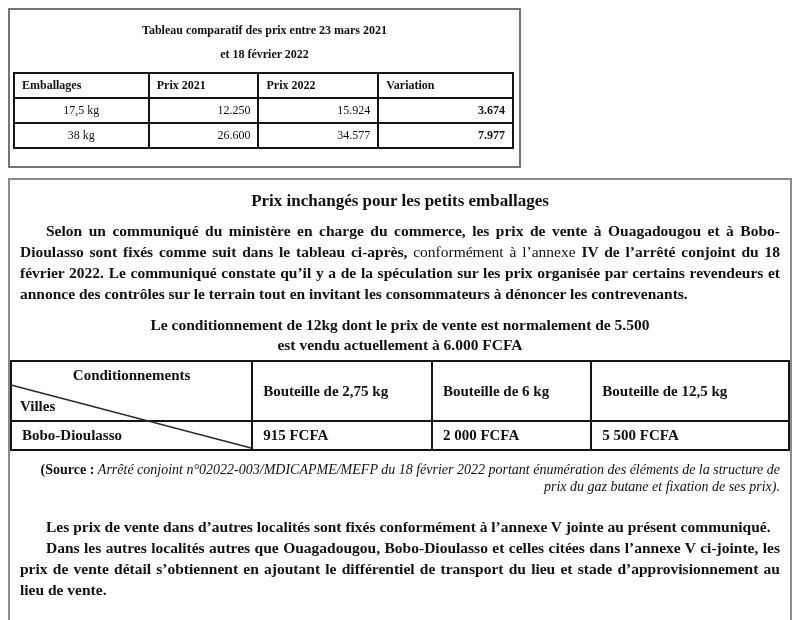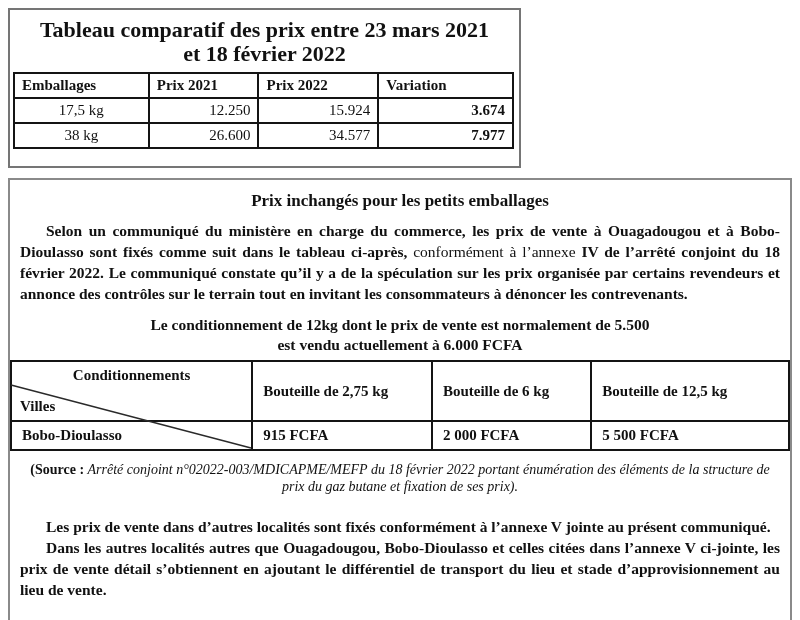--- a/index.html
+++ b/index.html
@@ -22,28 +22,28 @@
     width: 513px;
     height: 160px;
     border: 2px solid #757575;
     box-sizing: border-box;
     background: #ffffff;
   }
   .box1-title {
     margin: 8px 6px 0 6px;
     text-align: center;
     font-weight: bold;
-    font-size: 22px;
+    font-size: 12px;
     line-height: 24px;
   }
   .t1 {
     border-collapse: collapse;
     width: calc(100% - 8px);
     margin: 6px 5px 11px 3px;
-    font-size: 15px;
+    font-size: 12px;
     border-radius: 15px;
   }
   .t1 th, .t1 td {
     border: 2px solid #141414;
     padding: 1px 7px;
     height: 21px;
     vertical-align: middle;
   }
   .t1 th { text-align: left; font-weight: bold; }
   .t1 td.num { text-align: right; font-weight: normal; }
@@ -118,21 +118,21 @@
     position: absolute;
     left: 0; top: 0;
     pointer-events: none;
   }
 
   
   .source {
     margin: 10px 10px 0 10px;
     font-size: 14px;
     line-height: 17px;
-    text-align: center;
+    text-align: right;
   }
   .source .src-label { font-weight: bold; font-style: normal; }
   .source .src-text { font-style: italic; font-weight: normal; }
   .closing { margin-top: 21px; }
   .closing2 { margin-top: 0; }
 </style>
 </head>
 <body>
 
 <div class="box1">

